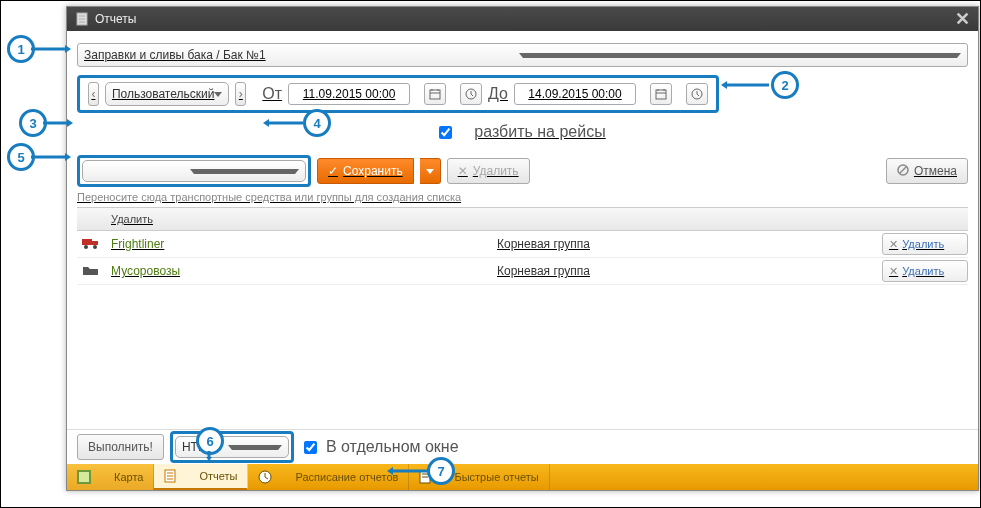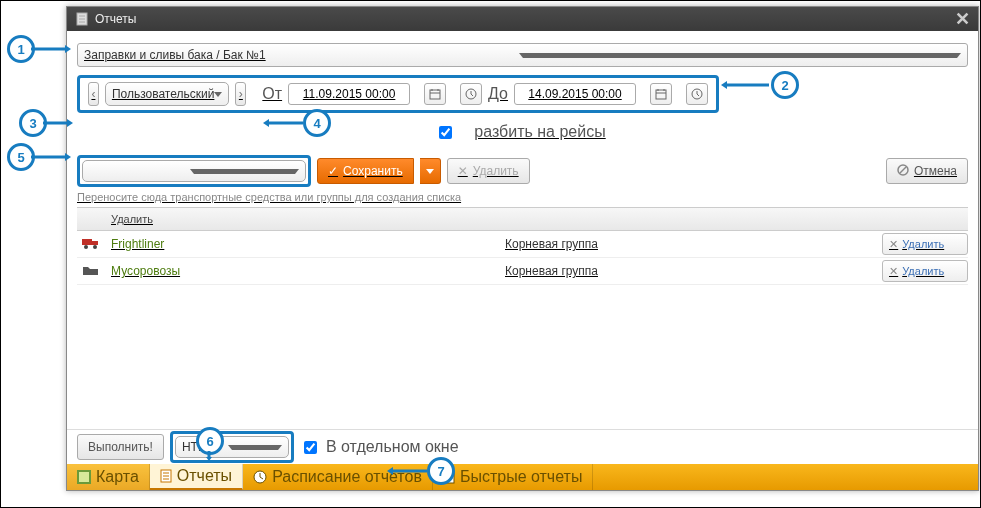--- a/index.html
+++ b/index.html
@@ -40,29 +40,29 @@
 .hint{color:#888;font-size:11px;margin-top:4px;}
 .table{margin-top:4px;}
 .thead{display:flex;background:linear-gradient(#f7f7f7,#e8e8e8);border-top:1px solid #ccc;border-bottom:1px solid #ccc;height:22px;align-items:center;font-size:11px;color:#444;}
 .thead .col-icon{width:28px;}
 .thead .col-name{width:380px;padding-left:6px;}
 .thead .col-group{flex:1;padding-left:6px;}
 .thead .col-act{width:86px;}
 .trow{display:flex;align-items:center;height:26px;border-bottom:1px solid #eee;font-size:12px;}
 .trow .col-icon{width:28px;display:flex;align-items:center;justify-content:center;}
 .trow .col-name{width:380px;padding-left:6px;color:#4d7c0f;}
-.trow .col-group{flex:1;padding-left:6px;color:#333;margin-left:8px;}
+.trow .col-group{flex:1;padding-left:6px;color:#333;}
 .trow .col-act{width:86px;}
 .delbtn{height:20px;border:1px solid #bbb;border-radius:3px;background:linear-gradient(#fff,#eee);display:flex;align-items:center;gap:4px;padding:0 6px;font-size:11px;color:#3b6fb5;cursor:pointer;}
 .delbtn .x{color:#888;}
 .bottom-bar{position:absolute;left:0;right:0;bottom:26px;height:34px;display:flex;align-items:center;padding:0 10px;gap:6px;background:#fff;border-top:1px solid #ddd;}
 .html-combo-wrap{border:3px solid #177cc0;border-radius:4px;padding:2px;}
 .html-combo-wrap .combo{width:100px;height:20px;}
 .tabs{position:absolute;left:0;right:0;bottom:0;height:26px;background:linear-gradient(#f9b71c,#e79a00);display:flex;align-items:stretch;}
-.tab{display:flex;align-items:center;gap:5px;padding:0 10px;font-size:16px;color:#6a5000;border-right:1px solid rgba(0,0,0,.15);cursor:pointer;}
+.tab{display:flex;align-items:center;gap:23px;padding:0 10px;font-size:11px;color:#6a5000;border-right:1px solid rgba(0,0,0,.15);cursor:pointer;}
 .tab.map{background:rgba(255,255,255,.15);}
 .tab.active{background:#fff4d6;border-bottom:2px solid #c77700;}
 .tab svg{display:block}
 .annot{position:absolute;pointer-events:none;}
 .annot .num{position:absolute;width:22px;height:22px;border:3px solid #177cc0;border-radius:50%;background:#fff;color:#177cc0;font-weight:bold;font-size:13px;display:flex;align-items:center;justify-content:center;}
 .annot .arrow{position:absolute;}
 .annot .arrow svg{display:block;overflow:visible}
 </style>
 </head>
 <body>

